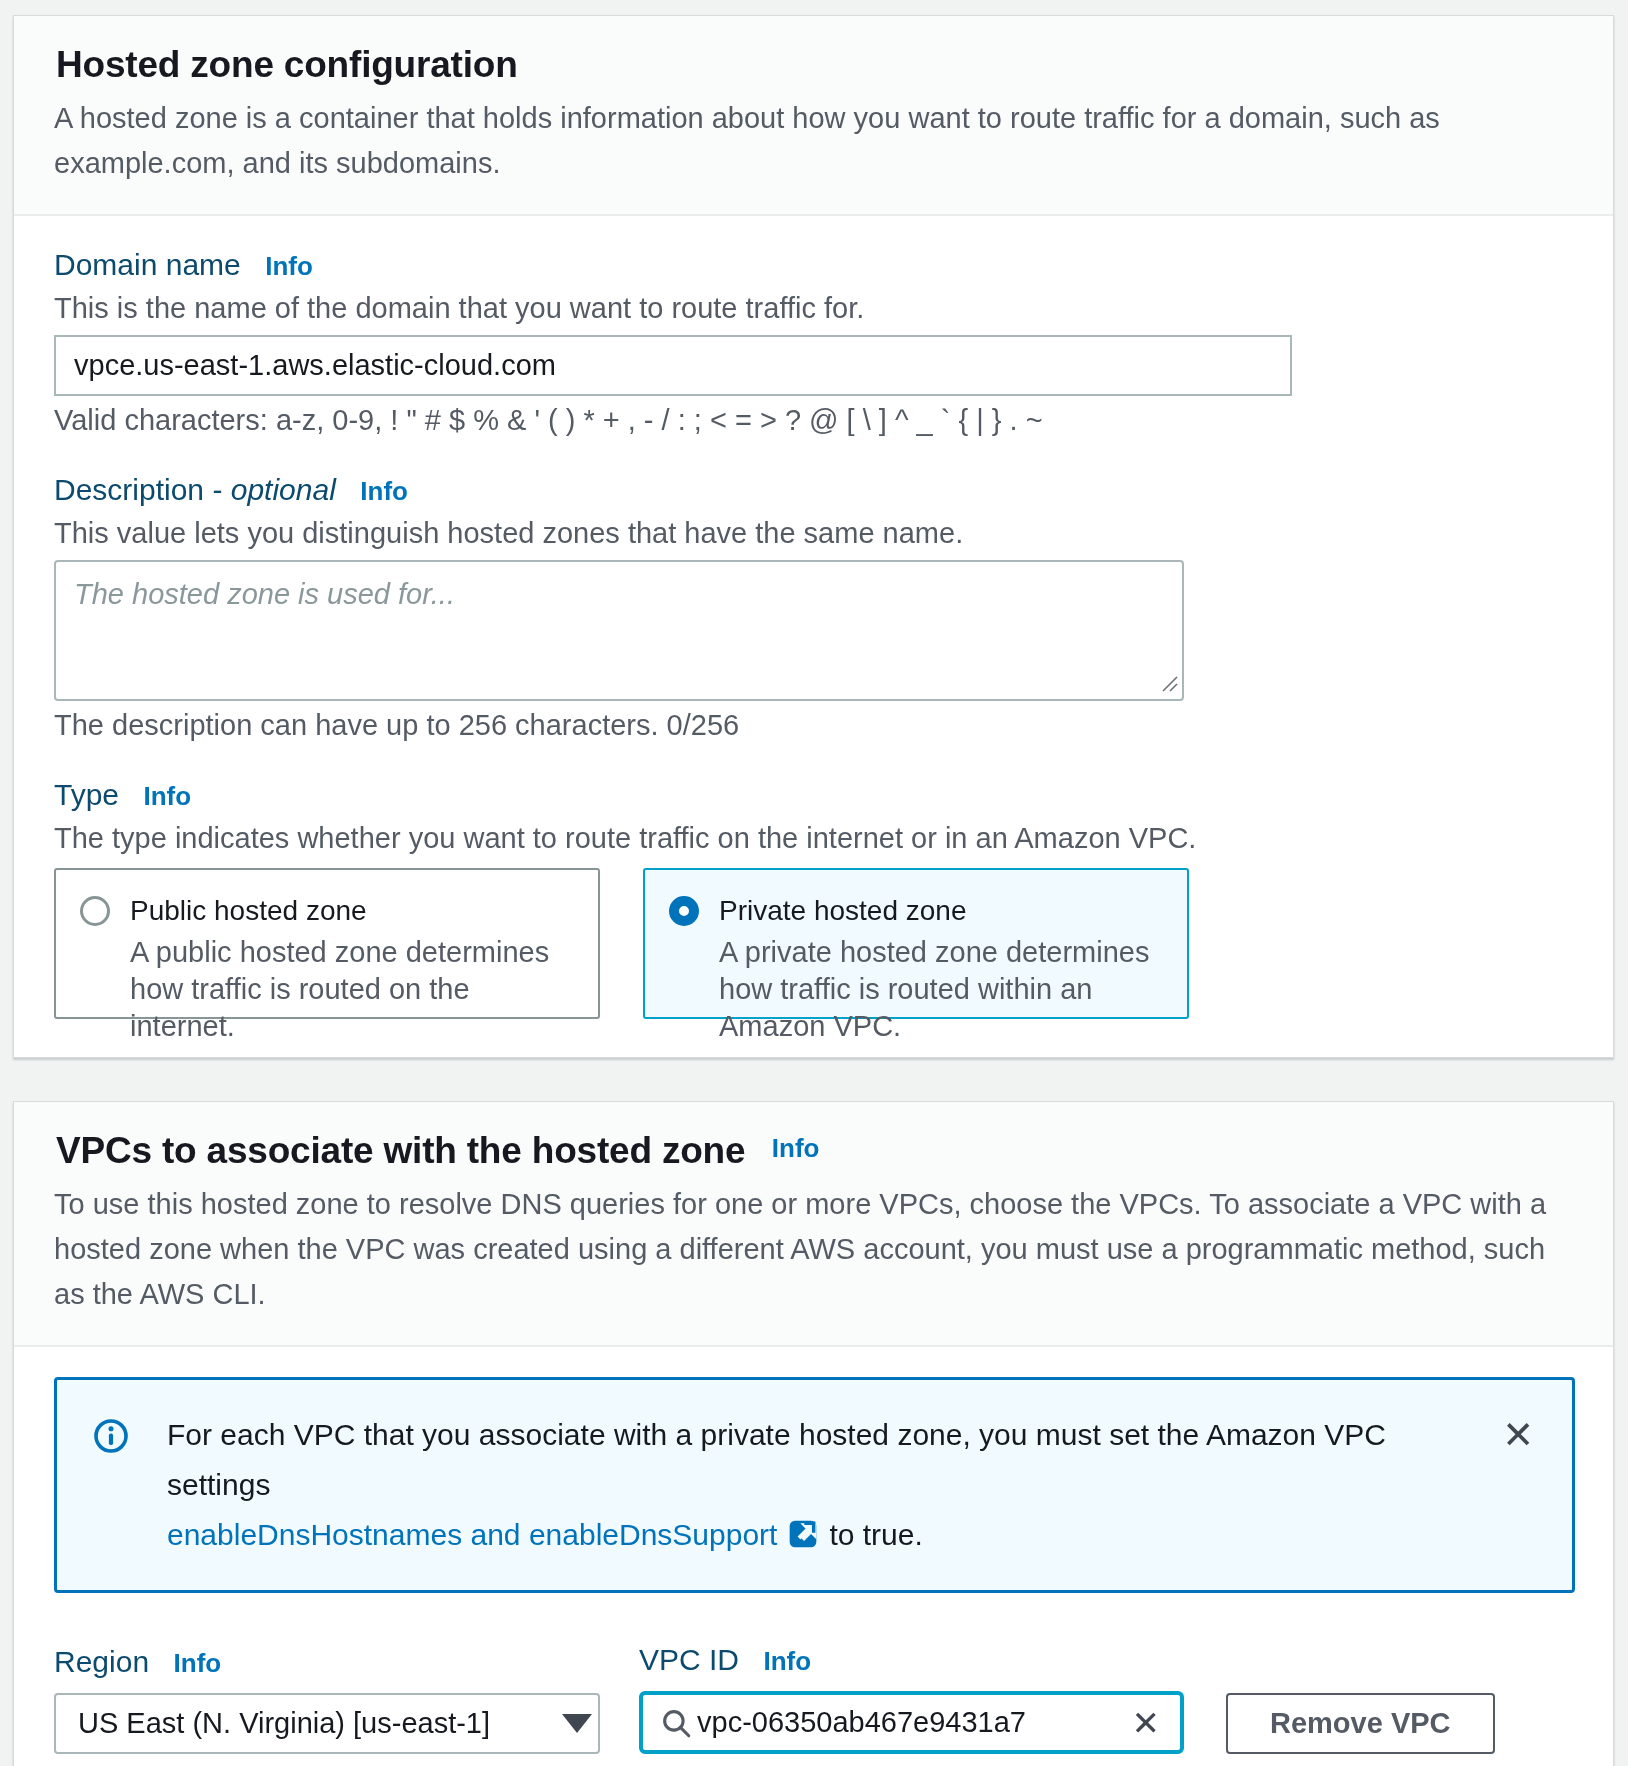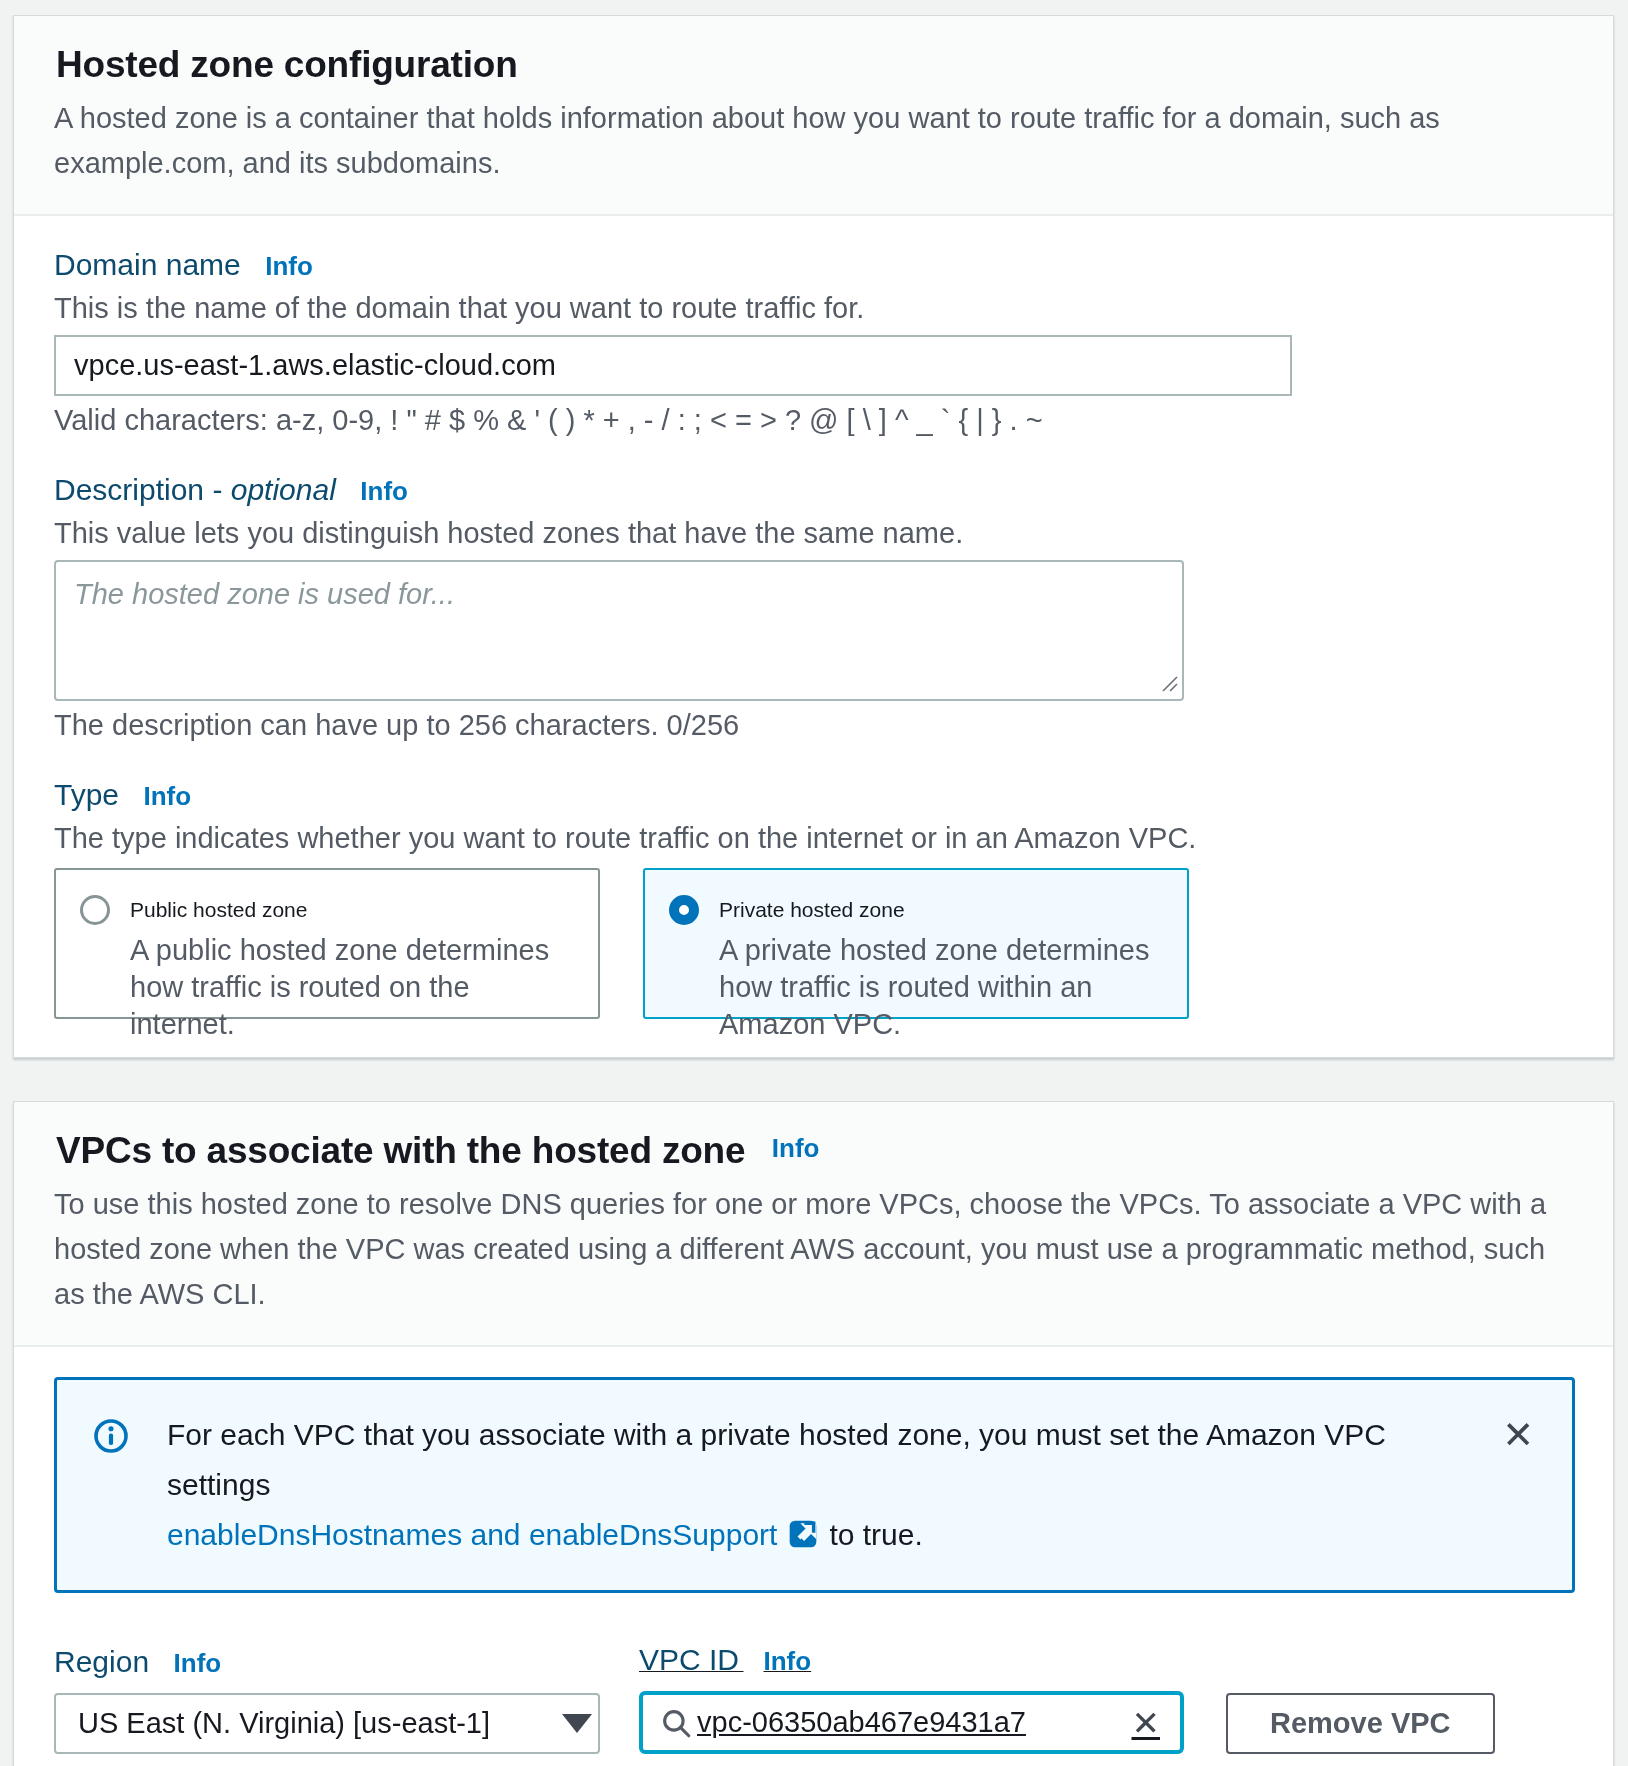--- a/index.html
+++ b/index.html
@@ -68,40 +68,40 @@
     border:2px solid #879596; border-radius:3px;
     padding:25px 24px; cursor:pointer;
   }
   .tile.selected { border-color:#00a1c9; background:#f1faff; }
   .tile-head { display:flex; align-items:center; gap:20px; }
   .radio {
     flex:none; width:30px; height:30px; border-radius:50%;
     border:3px solid #879596; background:#fff;
   }
   .radio.checked { border:10px solid #0073bb; }
-  .tile-label { font-size:21px; color:#16191f; }
+  .tile-label { font-size:28px; color:#16191f; }
   .tile-desc { margin:7px 0 0 50px; font-size:29px; line-height:37px; color:#545b64; }
 
   .alert {
     display:flex; align-items:flex-start; gap:38px;
     width:1521px; border:3px solid #0073bb; border-radius:4px;
     background:#f1faff; padding:30px 34px 30px 36px;
   }
   .alert-icon { margin-top:8px; flex:none; }
   .alert-text { flex:1; font-size:30px; line-height:50px; color:#16191f; }
   .alert-link { color:#0073bb; text-decoration:none; cursor:pointer; }
   .ext-icon { display:inline-block; vertical-align:-5px; margin:0 10px 0 10px; }
   .alert-close {
     flex:none; font-size:38px; color:#414750; line-height:1; padding:6px 4px;
     background:none; border:none; cursor:pointer; font-family:inherit;
   }
 
   .vpc-row { display:flex; align-items:flex-end; margin-top:50px; }
   .col-region { width:546px; margin-right:39px; }
-  .col-vpc { width:545px; margin-right:42px;text-decoration:underline; }
+  .col-vpc { width:545px; margin-right:42px; }
   .col-label { margin-bottom:14px; }
 
   .select-box {
     height:61px; border:2px solid #aab7b8; border-radius:4px; background:#fff;
     display:flex; align-items:center; justify-content:space-between;
     padding:0 6px 0 22px; cursor:pointer;
   }
   .select-value { font-size:29px; color:#16191f; }
   .caret-down {
     width:0; height:0; margin-left:12px;

